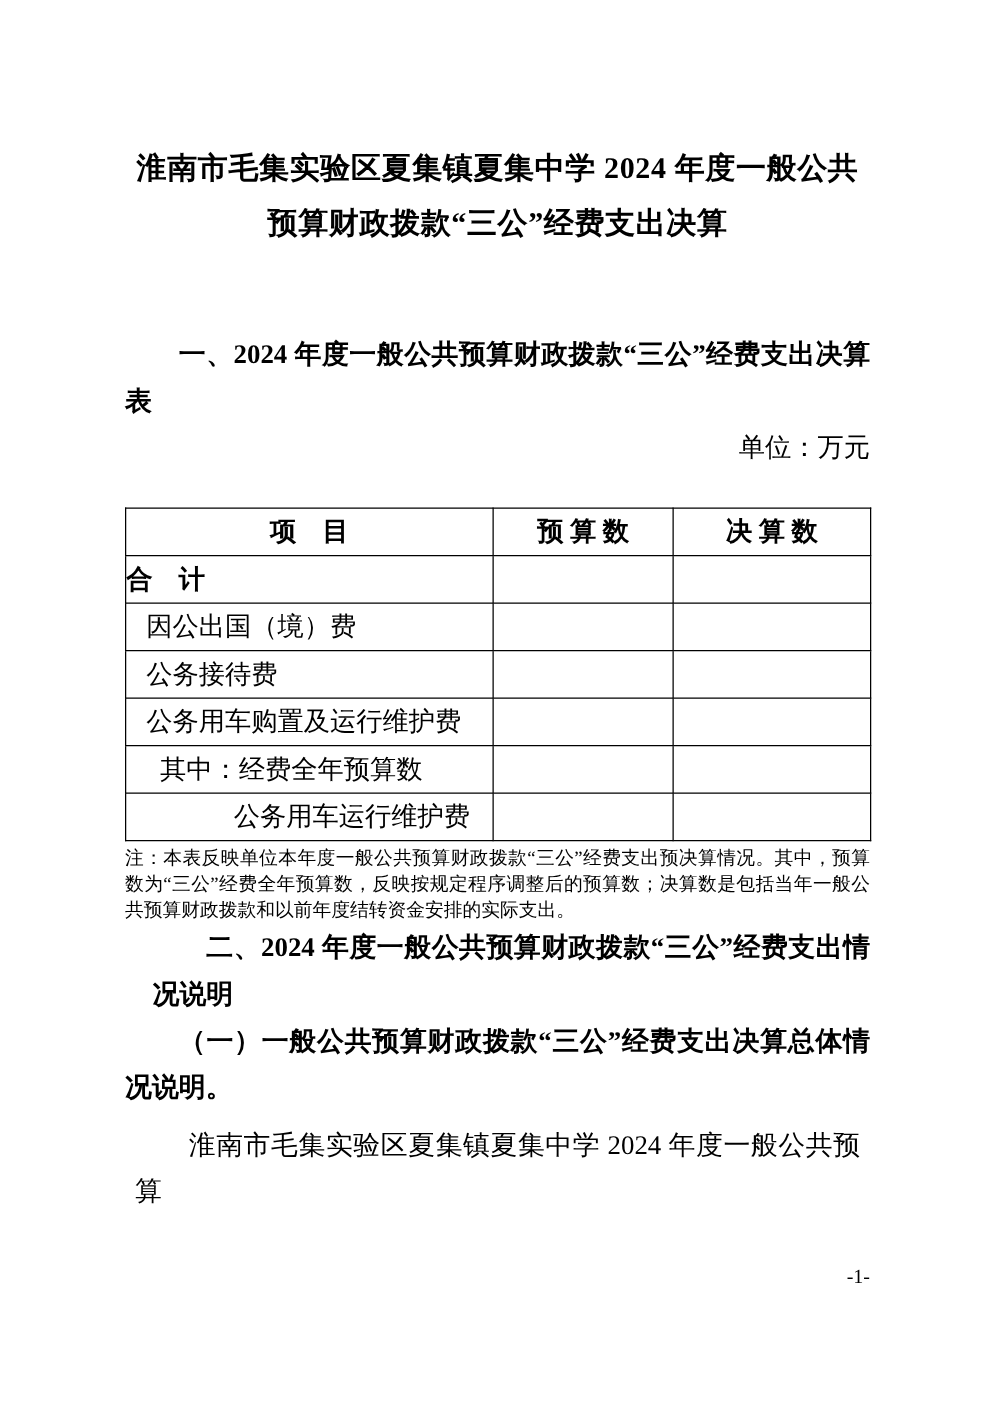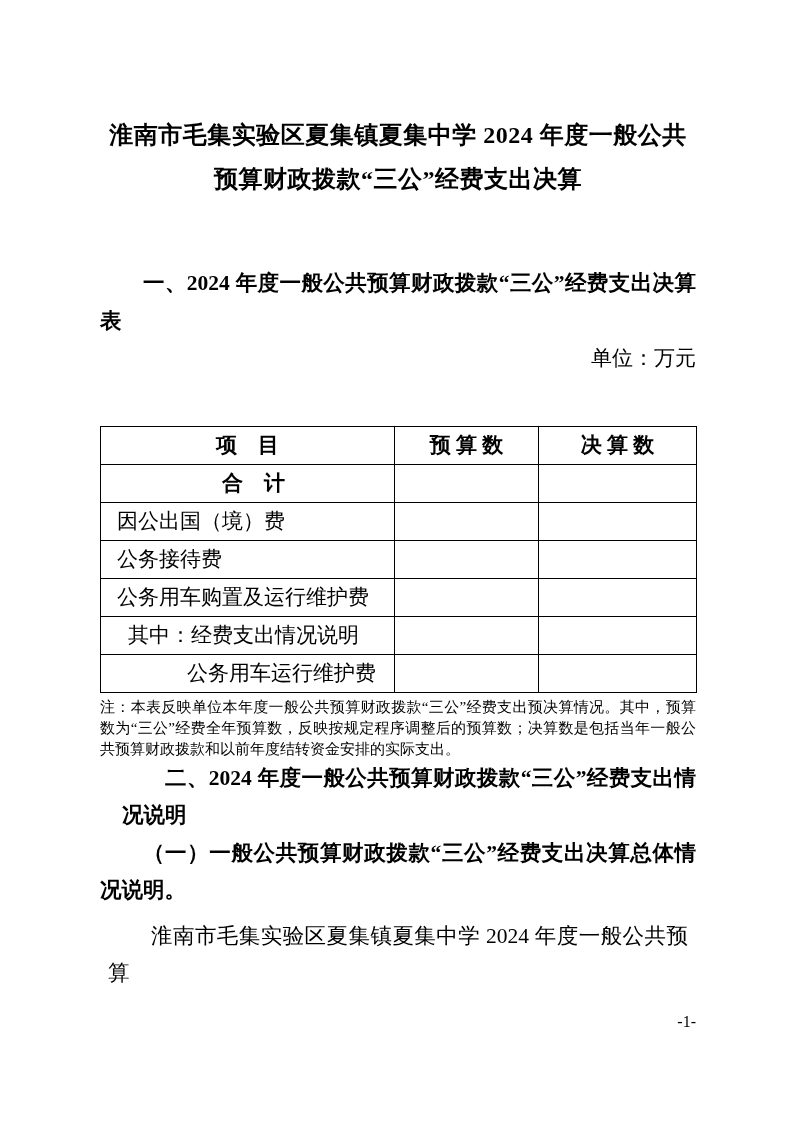--- a/index.html
+++ b/index.html
@@ -35,40 +35,39 @@
   .sec-heading.sec2 { margin-top: 0; margin-left: 22px; }
 
   .unit-line {
     margin: 0;
     font-size: 21px;
     line-height: 37.5px;
     text-align: right;
   }
 
   table.budget-table {
-    margin-top: 48px;
+    margin-top: 28px;
     border-collapse: collapse;
     width: 596px;
     table-layout: fixed;
   }
   .budget-table th, .budget-table td {
     border: 1px solid #000000;
     height: 37px;
     padding: 0;
     font-size: 21px;
     vertical-align: middle;
     overflow: hidden;
     white-space: nowrap;
   }
   .budget-table th { font-weight: 700; text-align: center; }
   .budget-table td.item-cell { text-align: left; padding-left: 16px; }
   .budget-table tr.row-total td.item-cell {
     font-weight: 700;
-    text-align: center;
-    padding-left: 12px;
+    padding-left: 0;
   }
   .budget-table tr.indent-1 td.item-cell { padding-left: 27px; }
   .budget-table tr.indent-2 td.item-cell { padding-left: 86px; }
 
   .note {
     margin: 4px 0 0 0;
     font-size: 15px;
     line-height: 21px;
     text-align: justify;
   }
@@ -138,21 +137,21 @@
           <td class="item-cell">公务接待费</td>
           <td class="budget-cell"></td>
           <td class="final-cell"></td>
         </tr>
         <tr>
           <td class="item-cell">公务用车购置及运行维护费</td>
           <td class="budget-cell"></td>
           <td class="final-cell"></td>
         </tr>
         <tr class="indent-1">
-          <td class="item-cell">其中：经费支出情况说明</td>
+          <td class="item-cell">其中：经费全年预算数</td>
           <td class="budget-cell"></td>
           <td class="final-cell"></td>
         </tr>
         <tr class="indent-2">
           <td class="item-cell">公务用车运行维护费</td>
           <td class="budget-cell"></td>
           <td class="final-cell"></td>
         </tr>
       </tbody>
     </table>

